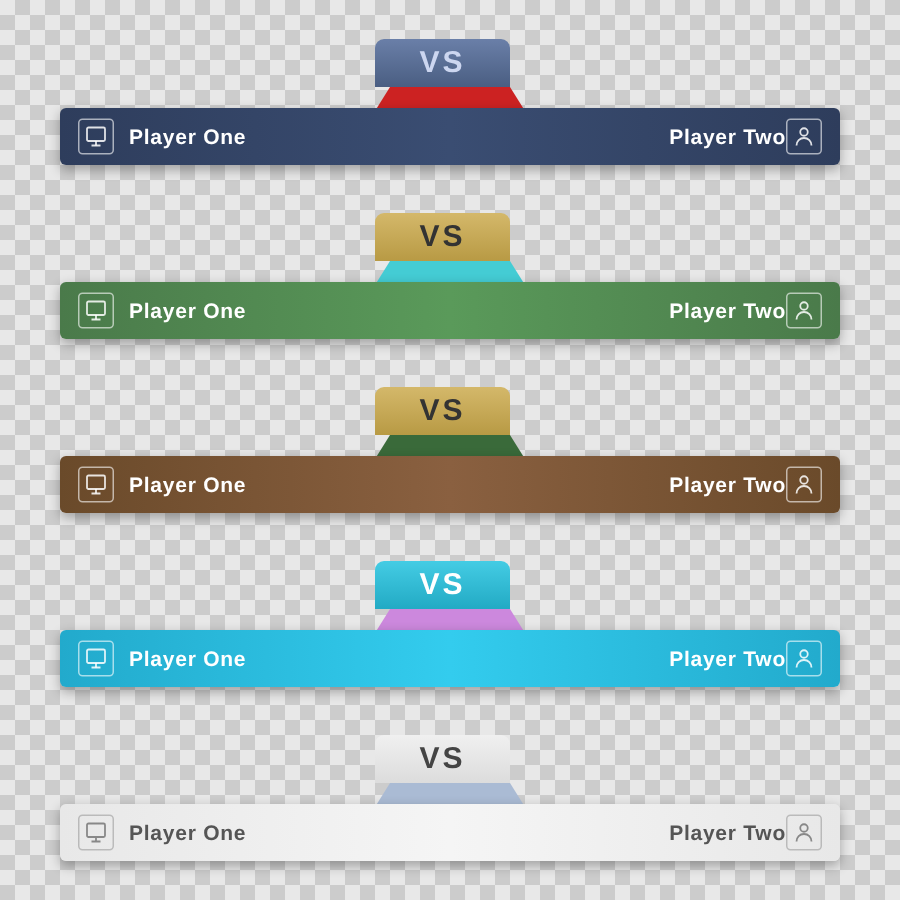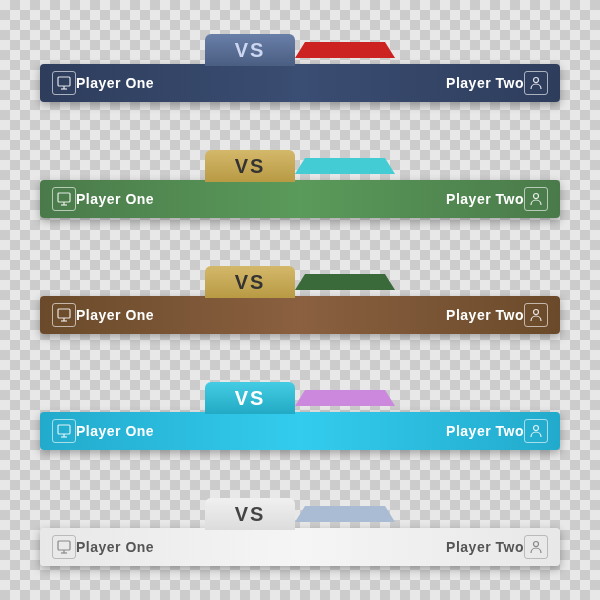--- a/index.html
+++ b/index.html
@@ -56,20 +56,21 @@
       border-radius: 4px;
       position: relative;
       z-index: 1;
     }
 
     .vs-bar .left-section {
       display: flex;
       align-items: center;
       flex: 1;
       padding-left: 12px;
+      gap: 10px;
       border-radius: 4px 0 0 4px;
       height: 100%;
     }
 
     .vs-bar .right-section {
       display: flex;
       align-items: center;
       flex-direction: row-reverse;
       flex: 1;
       padding-right: 12px;
@@ -185,21 +186,22 @@
     }
 
     
     .vs-bar {
       box-shadow: 0 3px 8px rgba(0,0,0,0.3);
     }
 
     
     .vs-label-wrapper {
       display: flex;
-      align-items: center;
+      flex-direction: column;
+      align-items: flex-start;
       margin-bottom: -2px;
     }
   </style>
 </head>
 <body>
 
 <div class="vs-block block1">
   <div class="vs-label-wrapper">
     <div class="vs-label">
       <span>VS</span>

